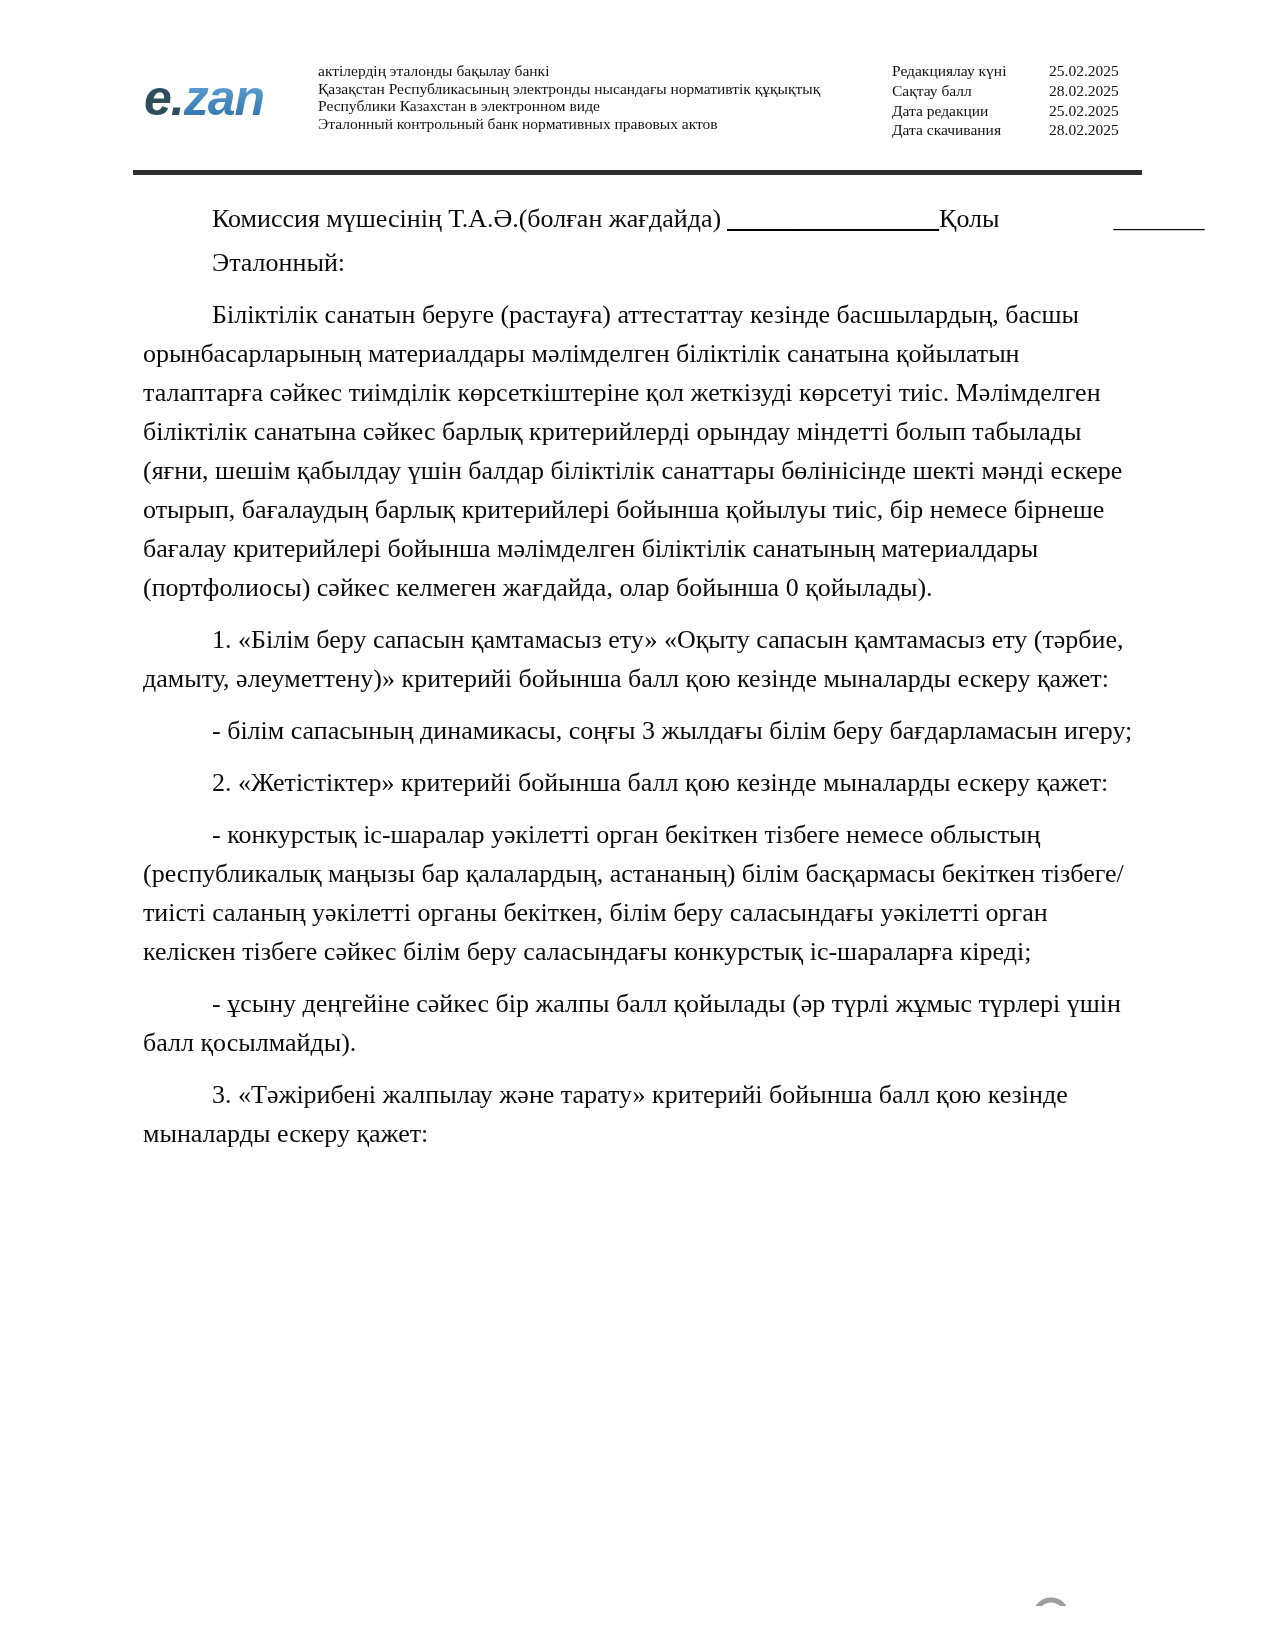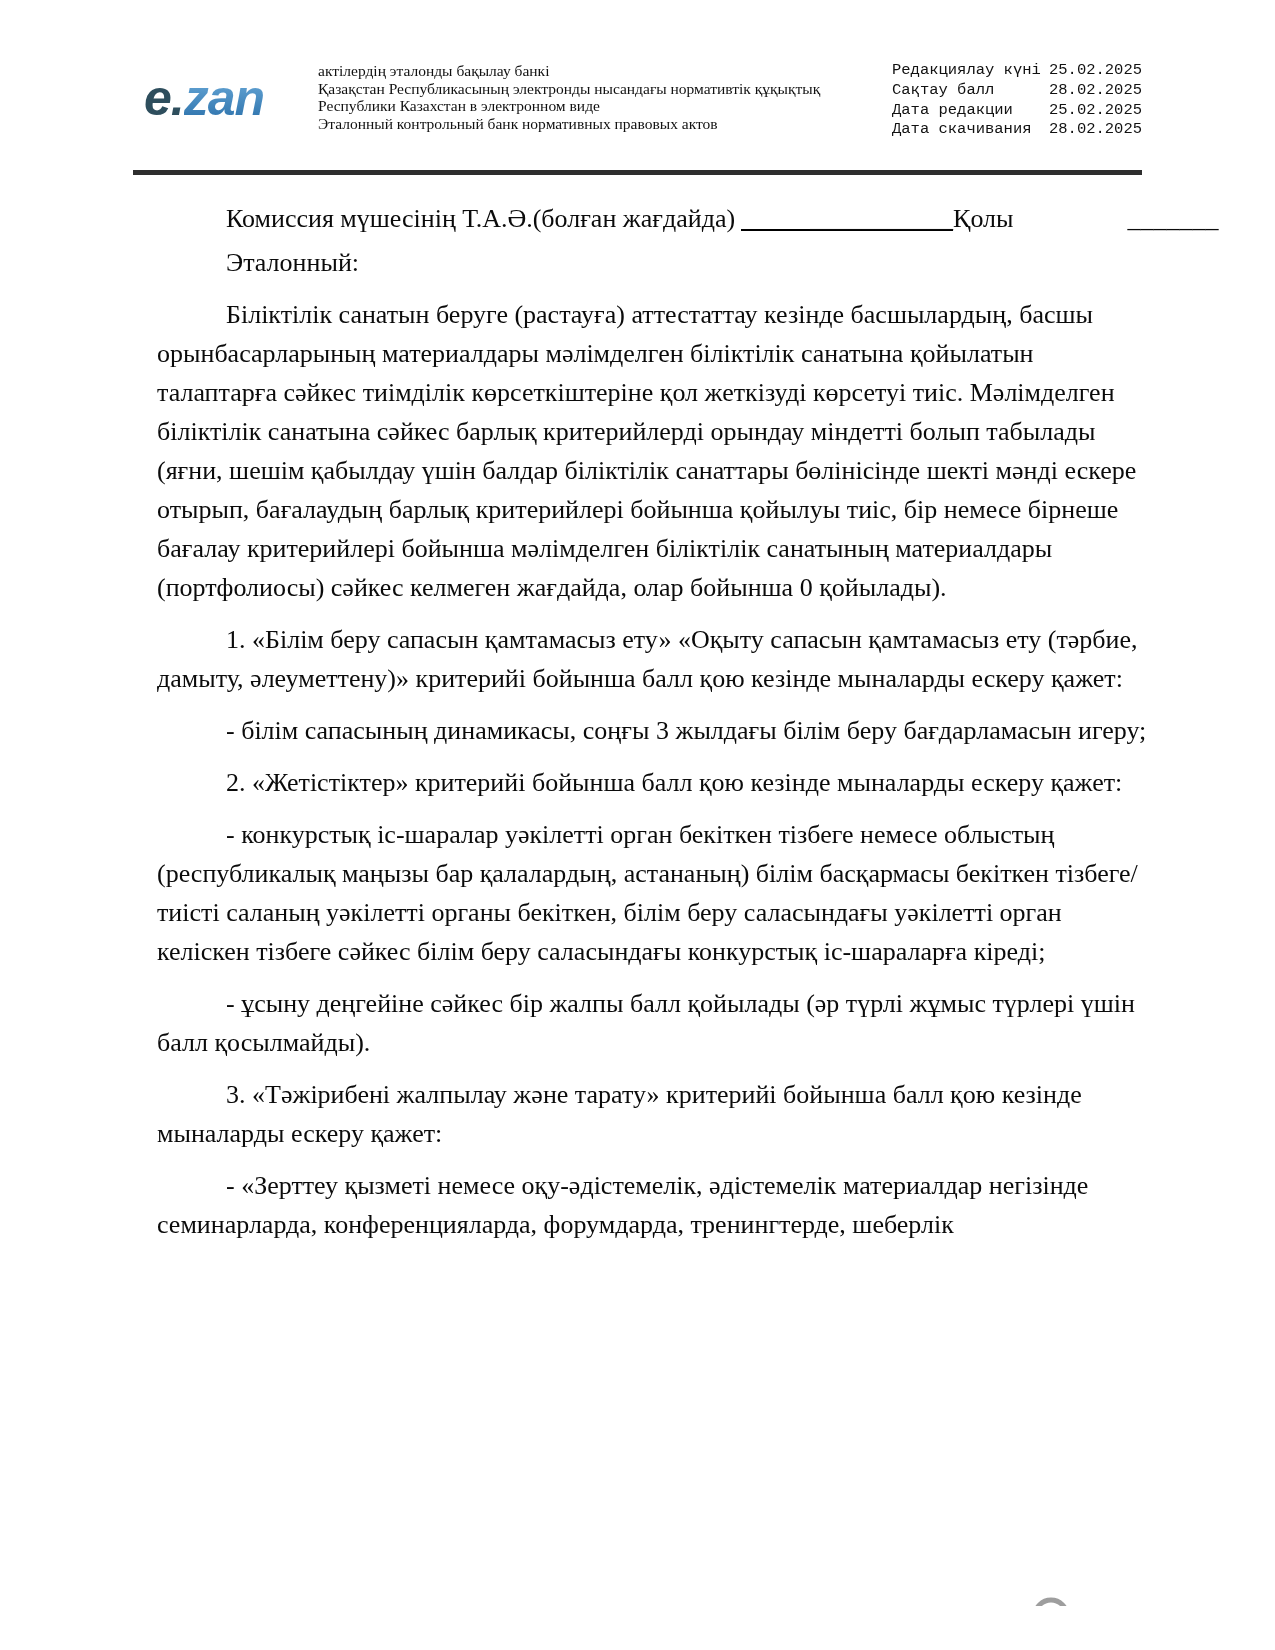--- a/index.html
+++ b/index.html
@@ -35,32 +35,32 @@
   .org-block {
     position:absolute; left:318px; top:62px; width:560px;
     font-size:15.5px; line-height:17.6px;
     color:#111111;
   }
   .dates-block {
     position:absolute; left:892px; top:61px; width:252px;
     font-size:15.5px; line-height:19.8px;
     color:#111111;
   }
-  .date-row { display:flex;font-family:Liberation Mono, monospace; }
+  .date-row { display:flex; }
   .date-label { width:157px; }
   .date-value { flex:1; }
   .divider {
     position:absolute; left:133px; top:170px;
     width:1009px; height:5px;
     background:#2e2e2e;
   }
 
   
   .content {
-    position:absolute; left:157px; top:199px; width:997px;
+    position:absolute; left:143px; top:199px; width:997px;
     font-size:26px; line-height:39px;
     color:#0b0b0b;
     text-align:left;
   }
   .content p { margin:0 0 13px 0; text-indent:69px; }
   .sig-line { margin:0 0 5px 0; text-indent:69px; white-space:nowrap; }
   .note-line { margin:0 0 13px 0; text-indent:69px; }
   .blank {
     display:inline-block;
     letter-spacing:0;
@@ -131,21 +131,20 @@
 
     <div class="note-line">Эталонный:</div>
 
     <p>Біліктілік санатын беруге (растауға) аттестаттау кезінде басшылардың, басшы орынбасарларының материалдары мәлімделген біліктілік санатына қойылатын талаптарға сәйкес тиімділік көрсеткіштеріне қол жеткізуді көрсетуі тиіс. Мәлімделген біліктілік санатына сәйкес барлық критерийлерді орындау міндетті болып табылады (яғни, шешім қабылдау үшін балдар біліктілік санаттары бөлінісінде шекті мәнді ескере отырып, бағалаудың барлық критерийлері бойынша қойылуы тиіс, бір немесе бірнеше бағалау критерийлері бойынша мәлімделген біліктілік санатының материалдары (портфолиосы) сәйкес келмеген жағдайда, олар бойынша 0 қойылады).</p>
     <p>1. «Білім беру сапасын қамтамасыз ету» «Оқыту сапасын қамтамасыз ету (тәрбие, дамыту, әлеуметтену)» критерийі бойынша балл қою кезінде мыналарды ескеру қажет:</p>
     <p>- білім сапасының динамикасы, соңғы 3 жылдағы білім беру бағдарламасын игеру;</p>
     <p>2. «Жетістіктер» критерийі бойынша балл қою кезінде мыналарды ескеру қажет:</p>
     <p>- конкурстық іс-шаралар уәкілетті орган бекіткен тізбеге немесе облыстың (республикалық маңызы бар қалалардың, астананың) білім басқармасы бекіткен тізбеге/тиісті саланың уәкілетті органы бекіткен, білім беру саласындағы уәкілетті орган келіскен тізбеге сәйкес білім беру саласындағы конкурстық іс-шараларға кіреді;</p>
     <p>- ұсыну деңгейіне сәйкес бір жалпы балл қойылады (әр түрлі жұмыс түрлері үшін балл қосылмайды).</p>
     <p>3. «Тәжірибені жалпылау және тарату» критерийі бойынша балл қою кезінде мыналарды ескеру қажет:</p>
-    <p>- «Зерттеу қызметі немесе оқу-әдістемелік, әдістемелік материалдар негізінде семинарларда, конференцияларда, форумдарда, тренингтерде, шеберлік</p>
 
   </div>
 
   <div class="watermark">
     <span class="wm-eye">
       <svg width="42" height="42" viewBox="0 0 42 42" aria-hidden="true">
         <circle cx="21" cy="21" r="16" fill="none" stroke="#9e9e9e" stroke-width="5"></circle>
         <path d="M11.5 21 Q21 12.5 30.5 21 Q21 29.5 11.5 21 Z" fill="#9e9e9e"></path>
         <circle cx="21" cy="21" r="3.2" fill="#ffffff"></circle>
       </svg>

